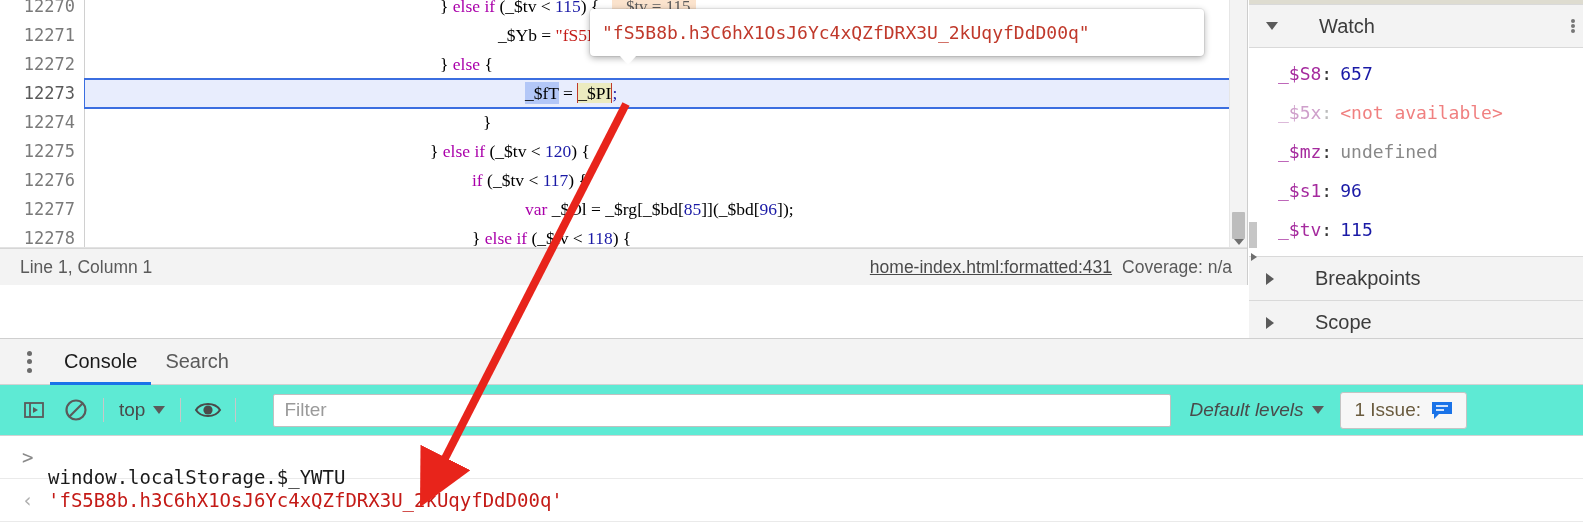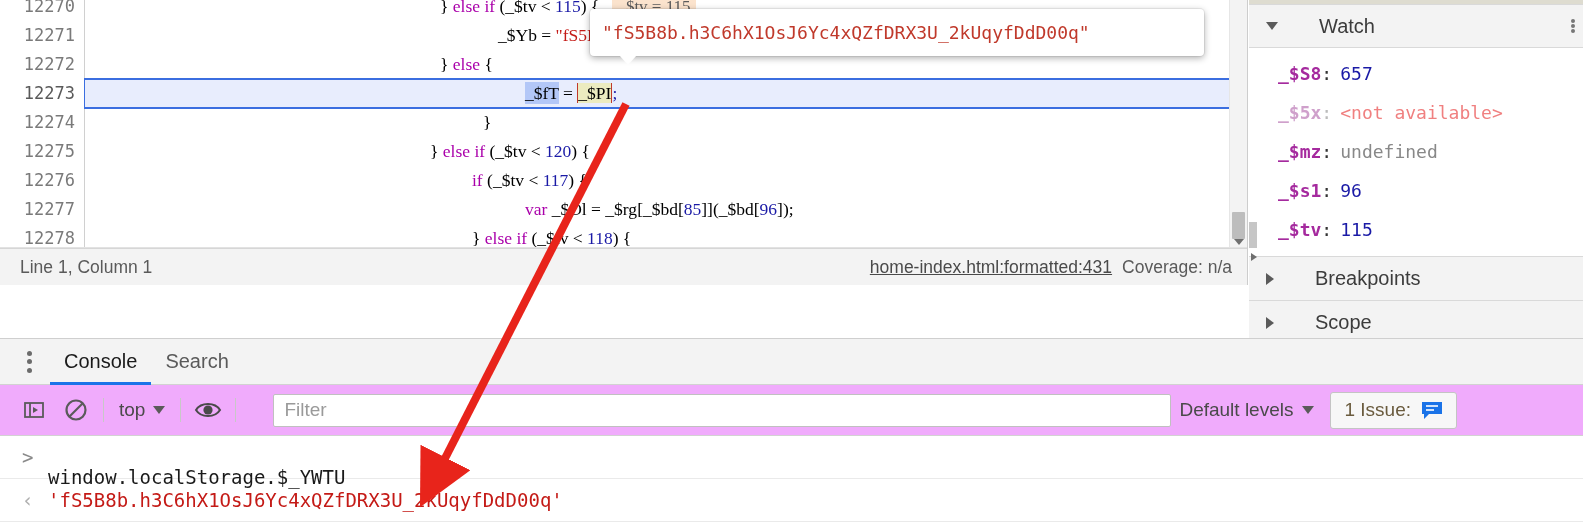--- a/index.html
+++ b/index.html
@@ -163,21 +163,21 @@
   .sec-menu{
     position:absolute;right:2px;top:50%;transform:translateY(-50%);
     width:10px;height:14px;display:flex;flex-direction:column;justify-content:space-between;
   }
   .sec-menu i{display:block;width:4px;height:4px;background:#777;border-radius:50%;}
   .watch-body{background:#fff;padding:6px 0 7px 0;border-bottom:1px solid #d9d9d9;}
   .watch-row{
     height:39px;display:flex;align-items:center;padding-left:29px;
     font-family:"DejaVu Sans Mono","Liberation Mono",monospace;font-size:18px;
   }
-  .wname{color:#a52a9e;font-weight:bold;}
+  .wname{color:#a52a9e;}
   .wcolon{color:#333;margin-right:8px;}
   .wval-num{color:#1a1aa6;}
   .wval-na{color:#f08080;}
   .wval-undef{color:#888;}
   .watch-row.dim .wname{color:#cfa0cb;}
   .watch-row.dim .wcolon{color:#bbb;}
 
   .sb-scroll-left{
     position:absolute;left:0;top:222px;width:8px;height:26px;background:#c6c6c6;
   }
@@ -202,21 +202,21 @@
   .tab{
     position:relative;height:47px;display:flex;align-items:center;padding:0 14px;
     font-size:20px;color:#5a5a5a;cursor:pointer;box-sizing:border-box;
   }
   .tab.active{color:#1a1a1a;}
   .tab.active::after{
     content:"";position:absolute;left:0;right:0;bottom:0;height:3px;background:#1a73e8;
   }
 
   .console-toolbar{
-    position:relative;height:51px;background:#f0abfc;border-bottom:1px solid #d2d2d2;
+    position:relative;height:51px;background:#5eead4;border-bottom:1px solid #d2d2d2;
     display:flex;align-items:center;box-sizing:border-box;
   }
   .tb-icon{
     width:32px;height:32px;display:flex;align-items:center;justify-content:center;
     cursor:pointer;flex:none;
   }
   .tb-sep{width:1px;height:24px;background:#c8c8c8;margin:0 11px;flex:none;}
   .ctx-select{
     display:flex;align-items:center;gap:8px;font-size:19px;color:#4a4a4a;cursor:pointer;
     padding:0 4px;
@@ -226,22 +226,22 @@
     border-top:8px solid #5a5a5a;
   }
   .filter-input{
     flex:none;width:898px;height:33px;margin-left:26px;
     background:#fff;border:1px solid #c0c0c0;border-radius:2px;
     font-family:"Liberation Sans",sans-serif;font-size:19px;color:#333;
     padding:0 10px;box-sizing:border-box;outline:none;
   }
   .filter-input::placeholder{color:#9a9a9a;}
   .levels{
-    margin-left:8px;display:flex;align-items:center;gap:9px;
-    font-size:19px;color:#4a4a4a;cursor:pointer;
+    margin-left:18px;display:flex;align-items:center;gap:9px;
+    font-size:19px;color:#4a4a4a;cursor:pointer;font-style:italic;
   }
   .issues-btn{
     margin-left:16px;height:35px;display:flex;align-items:center;gap:10px;
     border:1px solid #c4c4c4;border-radius:3px;background:#f7f7f7;
     padding:0 13px;font-size:19px;color:#6a5b3e;cursor:pointer;white-space:nowrap;
   }
 
   .console-log{position:relative;background:#fff;}
   .log-row{
     position:relative;height:43px;display:flex;align-items:center;

